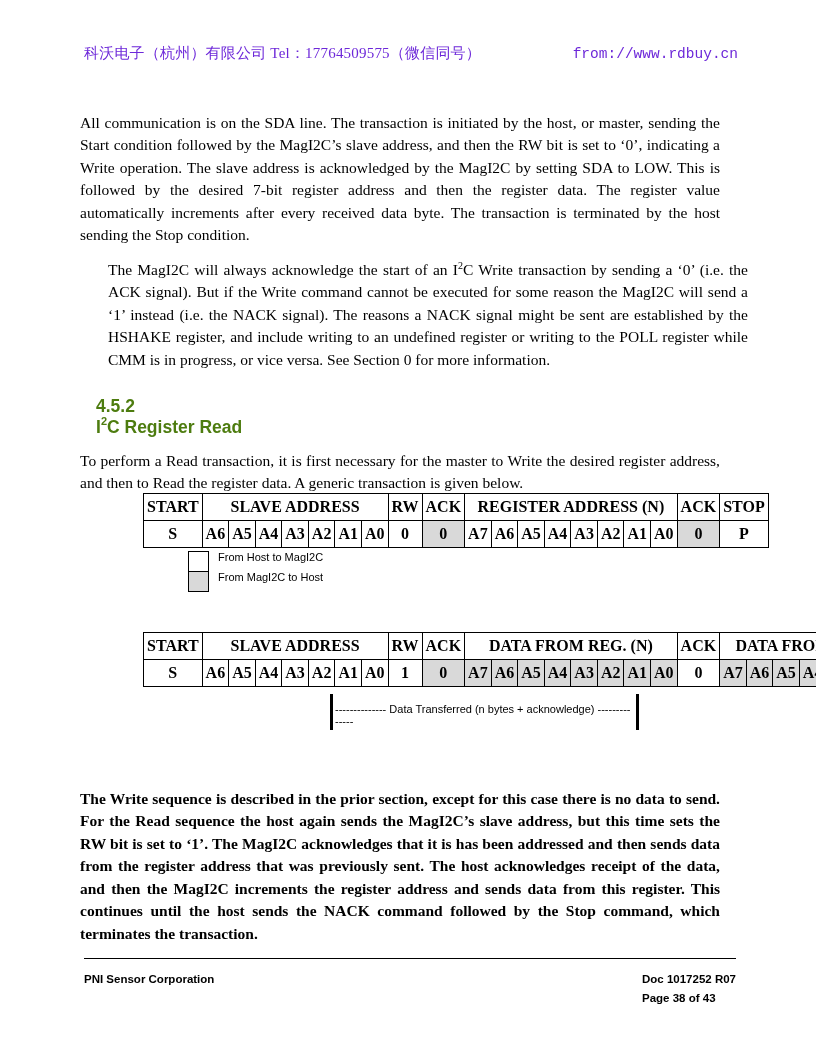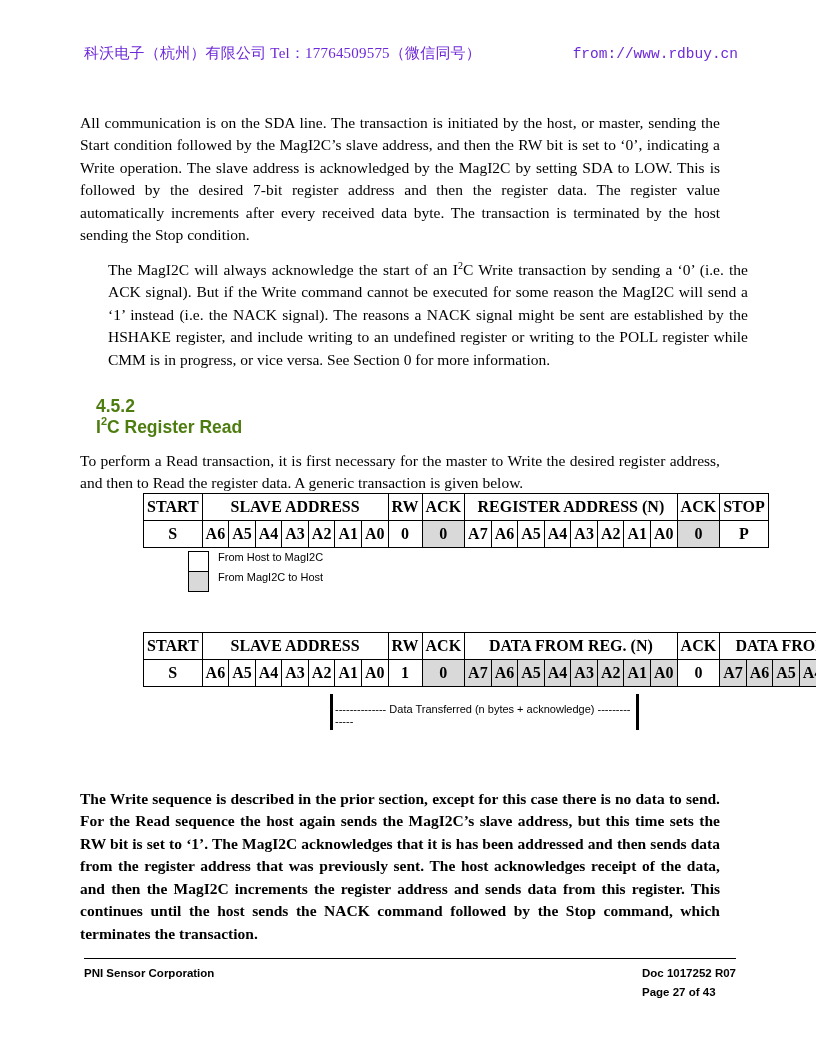--- a/index.html
+++ b/index.html
@@ -67,21 +67,21 @@
   .annotation .bar-left { left:234px; }
   .annotation .bar-right { left:540px; }
   .annotation .annot-text {
     position:absolute; left:239px; width:299px; top:9px;
     text-align:left; font-family:"Liberation Sans", sans-serif; font-size:11px;
   }
 
   
   .page-footer {
     left:84px; right:80px; top:958px;
-    border-top:1px solid #000; padding-top:5px;
+    border-top:1px solid #000; padding-top:11px;
     display:flex; justify-content:space-between;
     font-family:"Liberation Sans", sans-serif; font-weight:bold;
     font-size:11.5px; line-height:19px;
   }
   .footer-right { text-align:left; }
 
   .p1 { top:96px; }
   .p2 { top:243px;margin-left:28px; }
   .p3 { top:434px; }
   .p4 { top:772px;font-weight:bold; }
@@ -214,15 +214,15 @@
 </div>
 
 <p class="abs para p4">The Write sequence is described in the prior section, except for this case there is no data to send.  For the Read sequence the host again sends the MagI2C’s slave address, but this time sets the RW bit is set to ‘1’.  The MagI2C acknowledges that it is has been addressed and then sends data from the register address that was previously sent.  The host acknowledges receipt of the data, and then the MagI2C increments the register address and sends data from this register.  This continues until the host sends the NACK command followed by the Stop command, which terminates the transaction.</p>
 
 <div class="abs page-footer">
   <div class="footer-left">
     <div>PNI Sensor Corporation</div>
   </div>
   <div class="footer-right">
     <div>Doc 1017252 R07</div>
-    <div>Page 27 of 43</div>
+    <div>Page 38 of 43</div>
   </div>
 </div>
 
 </body></html>

